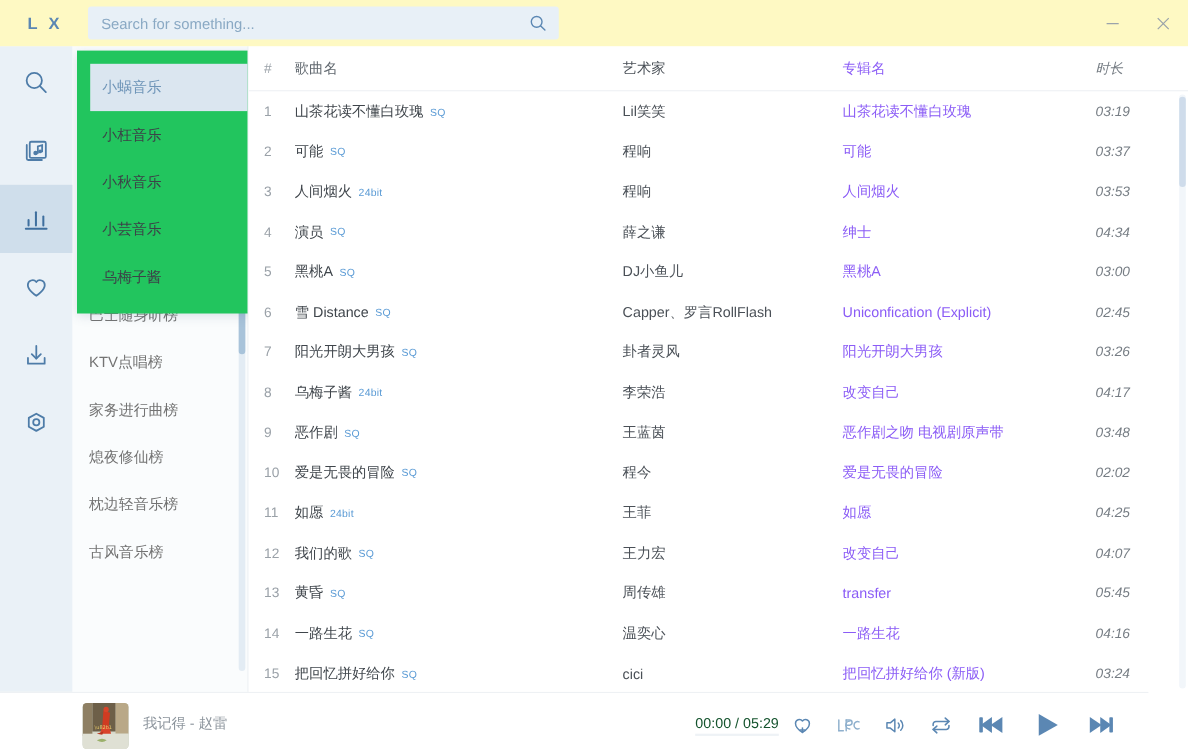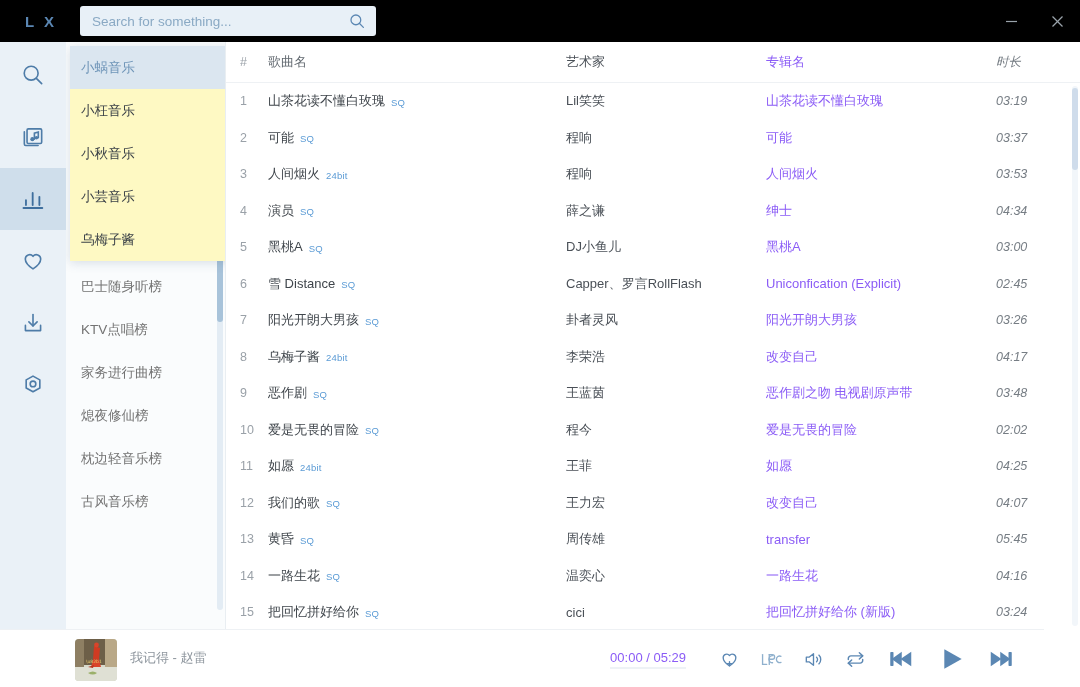--- a/index.html
+++ b/index.html
@@ -14,35 +14,35 @@
     width: 1080px; height: 687px;
     background: #ffffff;
     display: flex;
     flex-direction: column;
   }
 
   
   .titlebar {
     position: absolute; top: 0; left: 0;
     width: 1080px; height: 42px;
-    background: #000000;
+    background: #fef9c3;
     z-index: 40;
     display: flex; align-items: center;
   }
   .logo {
     position: absolute; left: 18px; top: 10px;
     width: 46px; height: 22px;
     color: #5b87b3;
     font-size: 15px; font-weight: bold;
     letter-spacing: 3px;
     display: flex; align-items: center; justify-content: center;
   }
   .searchbox {
     position: absolute; left: 80px; top: 6px;
-    width: 296px; height: 30px;
+    width: 428px; height: 30px;
     background: #e8f0f7;
     border-radius: 3px;
     display: flex; align-items: center;
     padding: 0 10px 0 12px;
   }
   .searchbox input {
     flex: 1;
     border: none; outline: none; background: transparent;
     font-family: "Liberation Sans", sans-serif;
     font-size: 13.5px;
@@ -110,24 +110,24 @@
     position: absolute; right: 2px; top: 190px;
     width: 6px; height: 90px;
     background: #a8c3da; border-radius: 3px;
   }
 
   
   .dropdown {
     position: absolute;
     left: 4px; top: 4px;
     width: 188px;
-    background: #fef9c3;
+    background: #22c55e;
     box-shadow: 0 2px 10px rgba(60,90,120,0.18);
     z-index: 30;
-    padding: 0;
+    padding: 12px;
   }
   .dd-item {
     height: 43px; line-height: 43px;
     padding-left: 11px;
     font-size: 13.5px;
     color: #3c4248;
     white-space: nowrap;
   }
   .dd-item.sel { background: #dbe6f0; color: #6f95b8; }
 
@@ -195,22 +195,21 @@
     font-size: 13px; color: #8d959d;
     white-space: nowrap;
   }
   .ctrls {
     position: absolute; right: 18px; top: 0;
     height: 58px;
     display: flex; align-items: center; gap: 0px;
   }
   .timebox {
     position: relative;
-    font-size: 13px; color: #8b5cf6;
-    margin-right: 22px;
+    font-size: 13px; color: #14532d;
     padding-bottom: 4px;
   }
   .timebox .track {
     position: absolute; left: 0; right: 0; bottom: 0;
     height: 2px; background: #eef2f6;
   }
   .cbtn {
     width: 42px; height: 42px;
     display: flex; align-items: center; justify-content: center;
     color: #5b87b3;

